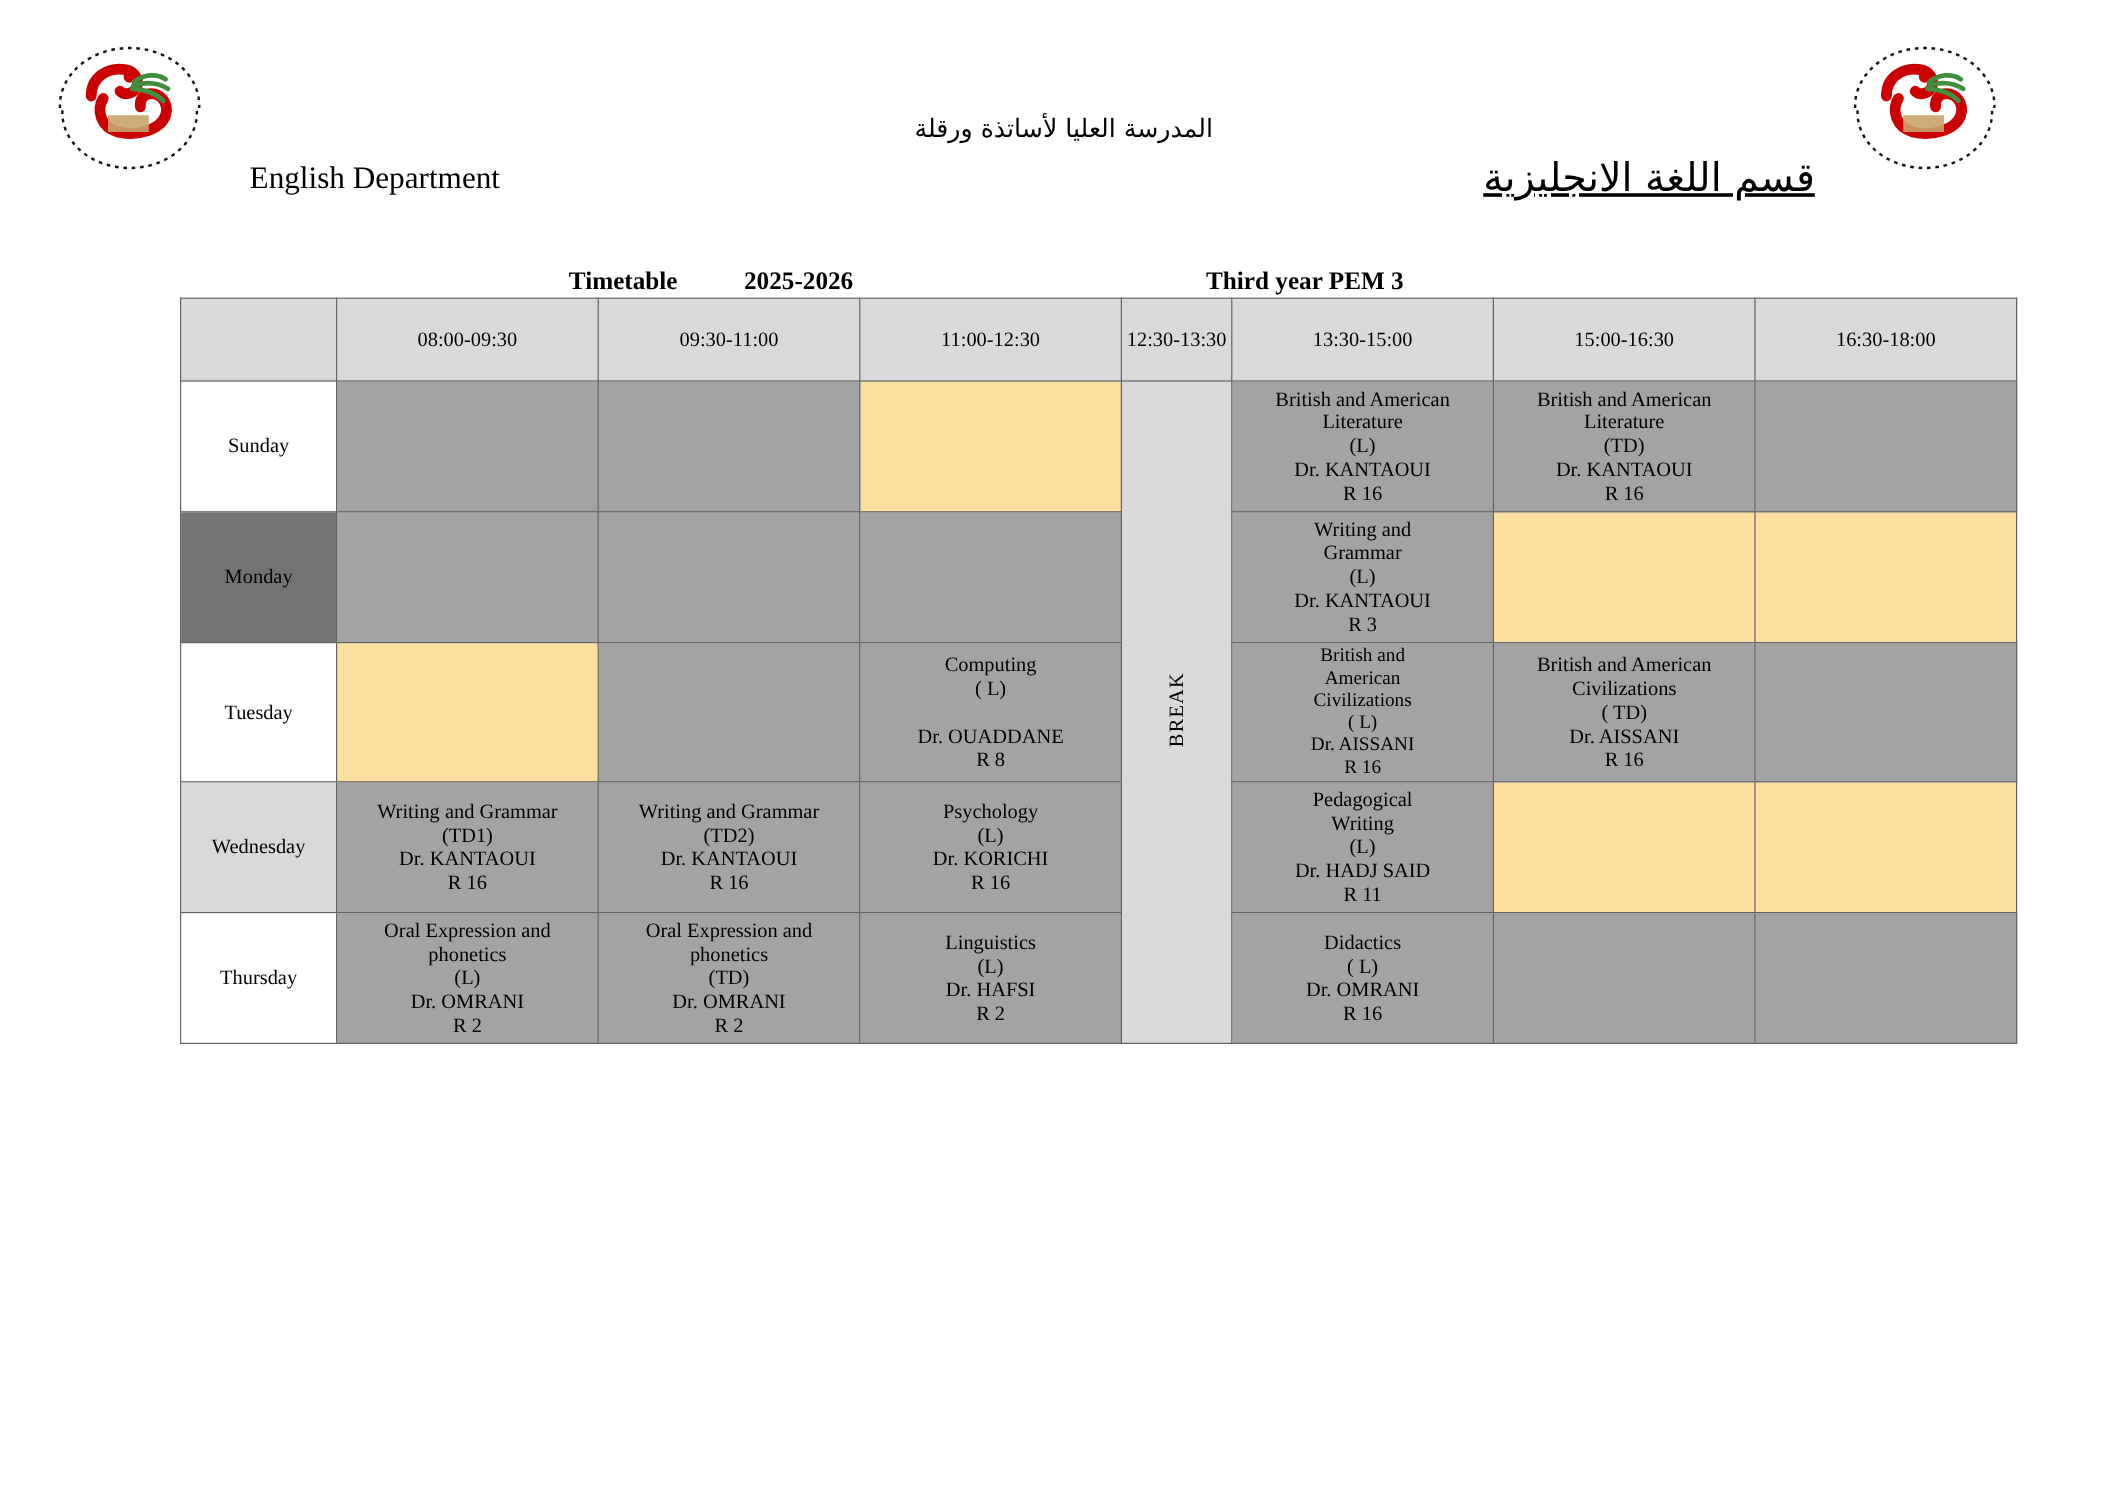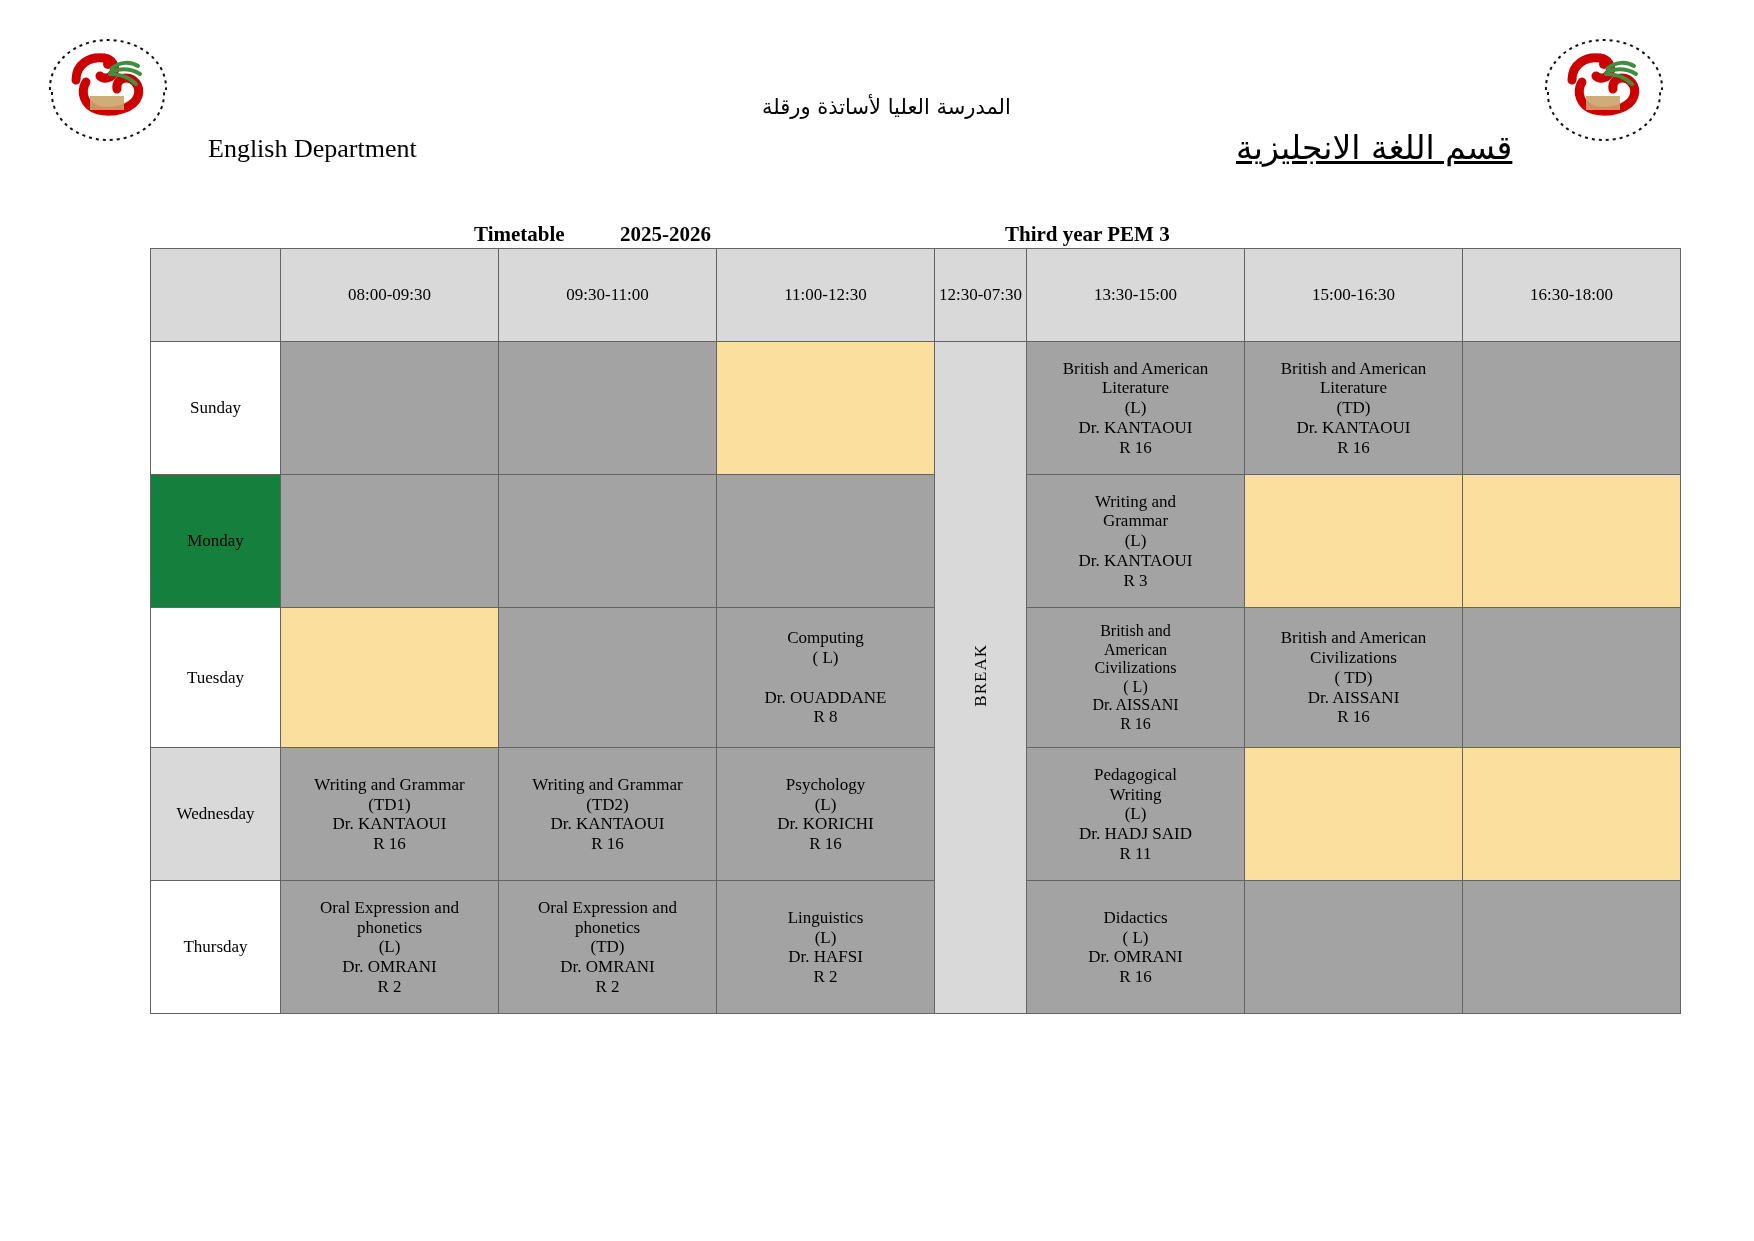--- a/index.html
+++ b/index.html
@@ -105,36 +105,36 @@
     width: 1500px;
   }
   table.timetable td,
   table.timetable th {
     border: 1px solid #636363;
     text-align: center;
     vertical-align: middle;
     font-size: 17px;
     line-height: 1.16;
     font-weight: normal;
-    padding: 14px 3px;
+    padding: 2px 3px;
   }
   thead th {
     background: #d9d9d9;
     height: 64px;
     font-size: 19px;
   }
   .col-day   { width: 130px; }
   .col-slot  { width: 218px; }
   .col-break { width: 92px; }
 
   td.day-cell {
     font-size: 20px;
     background: #ffffff;
   }
-  td.day-cell.shade-light { background: #15803d; }
+  td.day-cell.shade-light { background: #737373; }
   td.day-cell.shade-grey  { background: #d9d9d9; }
 
   td.slot {
     height: 104px;
     background: #a3a3a3;
   }
   td.slot.empty-highlight { background: #fadf9f; }
 
   td.break-cell {
     background: #d9d9d9;
@@ -210,21 +210,21 @@
       <col class="col-slot">
       <col class="col-slot">
       <col class="col-slot">
     </colgroup>
     <thead>
       <tr id="head-row">
         <th></th>
       <th>08:00-09:30</th>
           <th>09:30-11:00</th>
           <th>11:00-12:30</th>
-          <th>12:30-07:30</th>
+          <th>12:30-13:30</th>
           <th>13:30-15:00</th>
           <th>15:00-16:30</th>
           <th>16:30-18:00</th>
         </tr>
     </thead>
     <tbody id="tt-body">
         <tr>
           <td class="day-cell ">Sunday</td>
           <td class="slot"></td>
           <td class="slot"></td>

